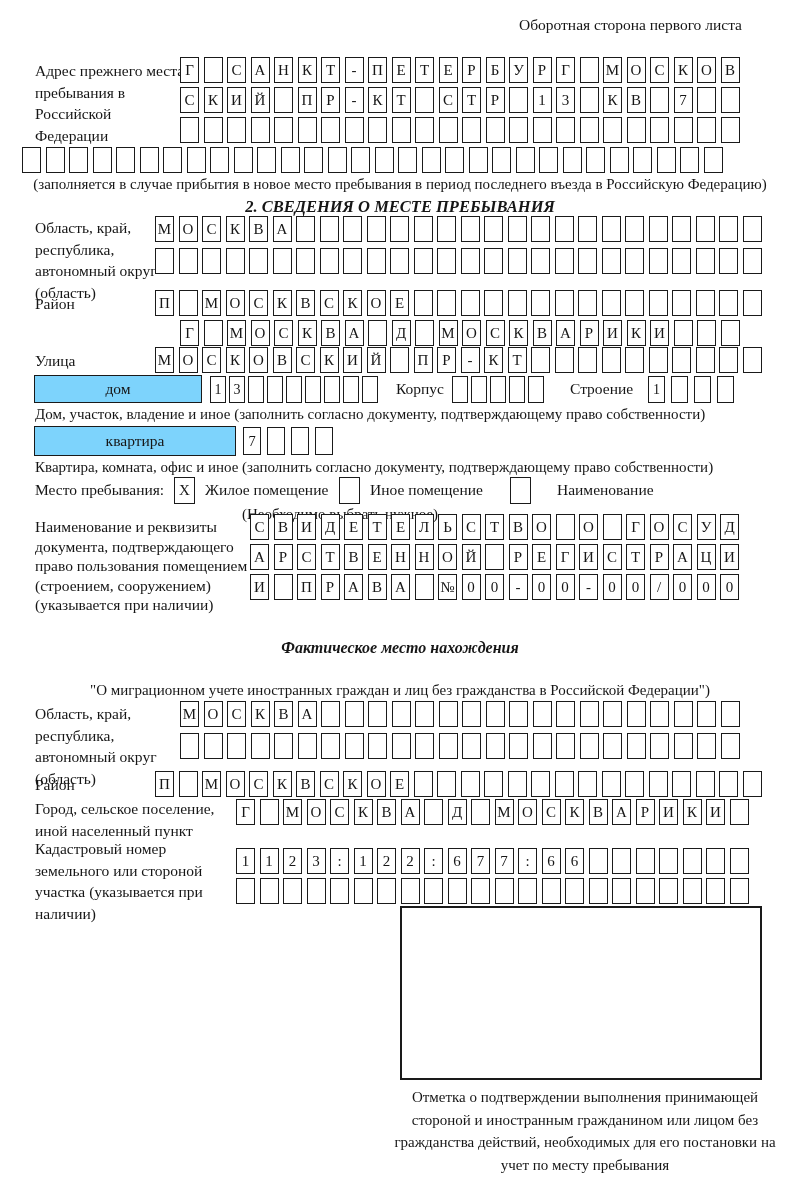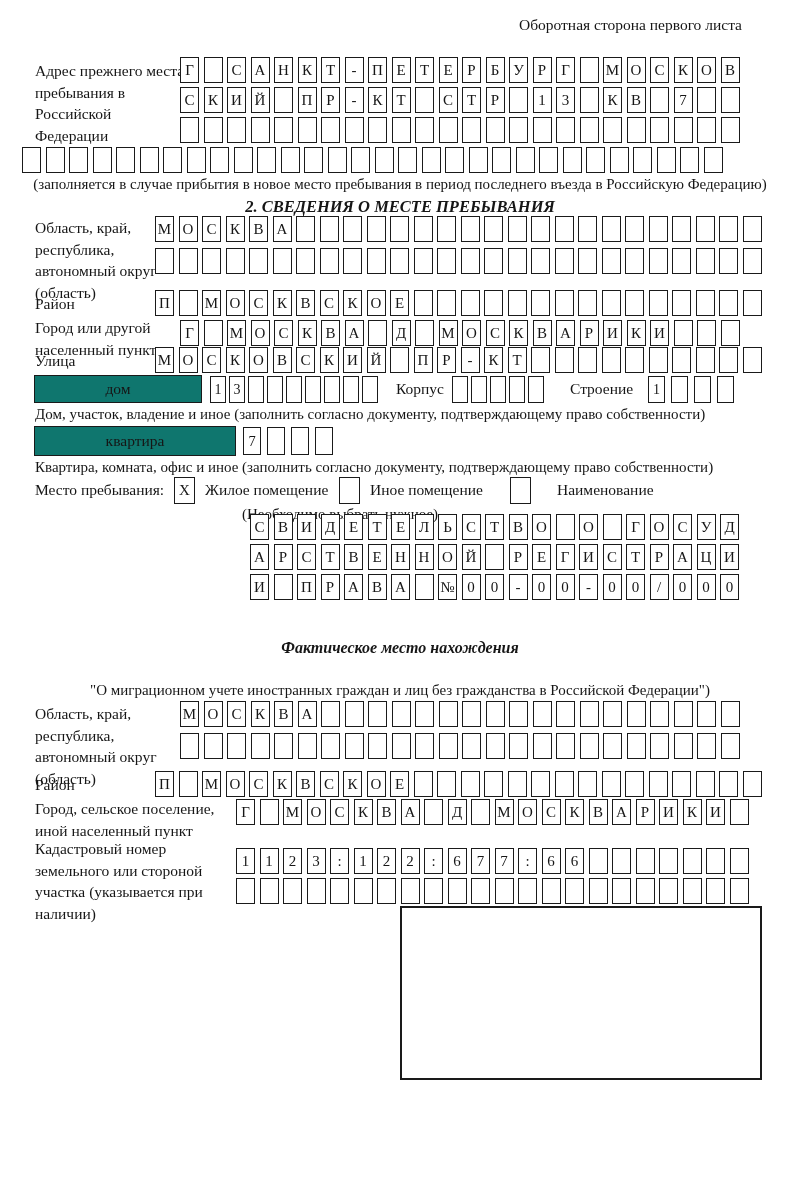--- a/index.html
+++ b/index.html
@@ -11,21 +11,21 @@
   .capc{left:0;width:800px;text-align:center;}
   .title{position:absolute;left:0;width:800px;text-align:center;font-weight:bold;font-size:16.5px;font-style:italic;}
   .cellrow{position:absolute;display:flex;}
   .cb{border:1.6px solid #1a1a1a;box-sizing:border-box;display:flex;
       align-items:center;justify-content:center;background:#fff;}
   .r-std{gap:4.5px}  .r-std .cb{width:19px;height:26px;font-size:15px;}
   .r-house{gap:3px}  .r-house .cb{width:16px;height:27px;font-size:14px;}
   .r-str{gap:6px}    .r-str .cb{width:17px;height:27px;font-size:14px;}
   .r-apt{gap:6px}    .r-apt .cb{width:18px;height:28px;font-size:14.5px;}
   .labelbox{position:absolute;border:1.6px solid #1a1a1a;box-sizing:border-box;
-      display:flex;align-items:center;justify-content:center;font-size:15.5px;background:#0f766e;}
+      display:flex;align-items:center;justify-content:center;font-size:15.5px;background:#7dd3fc;}
   .chk{position:absolute;width:21px;height:27px;border:1.6px solid #1a1a1a;box-sizing:border-box;
       display:flex;align-items:center;justify-content:center;font-size:15px;background:#fff;}
   .bigbox{position:absolute;border:2px solid #1a1a1a;box-sizing:border-box;background:#fff;}
 </style>
 </head>
 <body>
 
 <div class="page">
 
   <div class="txt" style="top:16px;right:58px;left:auto;">Оборотная сторона первого листа</div>
@@ -226,21 +226,20 @@
       <div class="cb"></div>
       <div class="cb"></div>
       <div class="cb"></div>
       <div class="cb"></div>
       <div class="cb"></div>
       <div class="cb"></div>
       <div class="cb"></div>
       <div class="cb"></div>
     </div>
 
-  <div class="lbl" style="left:35px;top:317px;width:152px;">Город или другой населенный пункт</div>
   <div class="cellrow r-std" style="left:180px;top:320px;">
       <div class="cb">Г</div>
       <div class="cb"></div>
       <div class="cb">М</div>
       <div class="cb">О</div>
       <div class="cb">С</div>
       <div class="cb">К</div>
       <div class="cb">В</div>
       <div class="cb">А</div>
       <div class="cb"></div>
@@ -333,20 +332,21 @@
   <div class="chk" style="left:174px;top:477px;">
     <span>X</span>
   </div>
   <div class="txt" style="left:205px;top:481px;">Жилое помещение</div>
   <div class="chk" style="left:339px;top:477px;"></div>
   <div class="txt" style="left:370px;top:481px;">Иное помещение</div>
   <div class="chk" style="left:510px;top:477px;"></div>
   <div class="txt" style="left:557px;top:481px;">Наименование</div>
   <div class="cap" style="left:200px;top:506px;width:280px;text-align:center;">(Необходимо выбрать нужное)</div>
 
+  <div class="lbl" style="left:35px;top:517px;width:222px;line-height:1.26;">Наименование и реквизиты документа, подтверждающего право пользования помещением (строением, сооружением) (указывается при наличии)</div>
   <div class="cellrow r-std" style="left:250px;top:514px;">
       <div class="cb">С</div>
       <div class="cb">В</div>
       <div class="cb">И</div>
       <div class="cb">Д</div>
       <div class="cb">Е</div>
       <div class="cb">Т</div>
       <div class="cb">Е</div>
       <div class="cb">Л</div>
       <div class="cb">Ь</div>
@@ -567,14 +567,15 @@
       <div class="cb"></div>
       <div class="cb"></div>
       <div class="cb"></div>
       <div class="cb"></div>
       <div class="cb"></div>
       <div class="cb"></div>
       <div class="cb"></div>
     </div>
 
   <div class="bigbox" style="left:400px;top:906px;width:362px;height:174px;"></div>
+  <div class="cap" style="left:392px;top:1086px;width:386px;text-align:center;line-height:1.5;">Отметка о подтверждении выполнения принимающей стороной и иностранным гражданином или лицом без гражданства действий, необходимых для его постановки на учет по месту пребывания</div>
 
 </div>
 
 </body></html>

